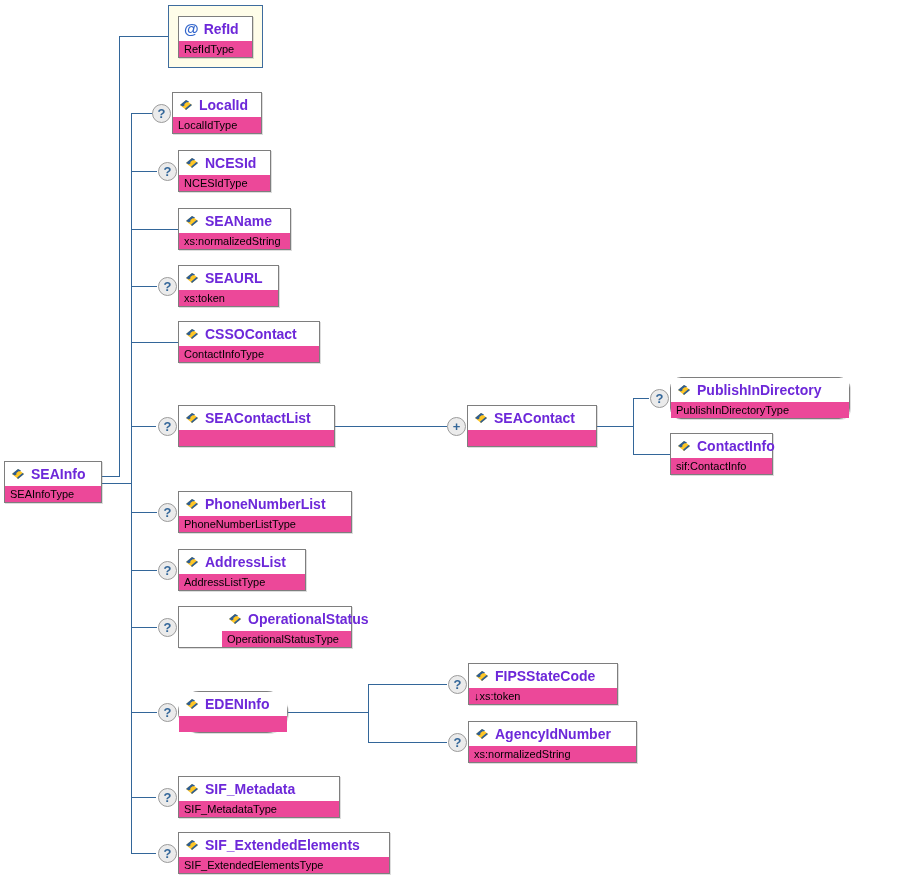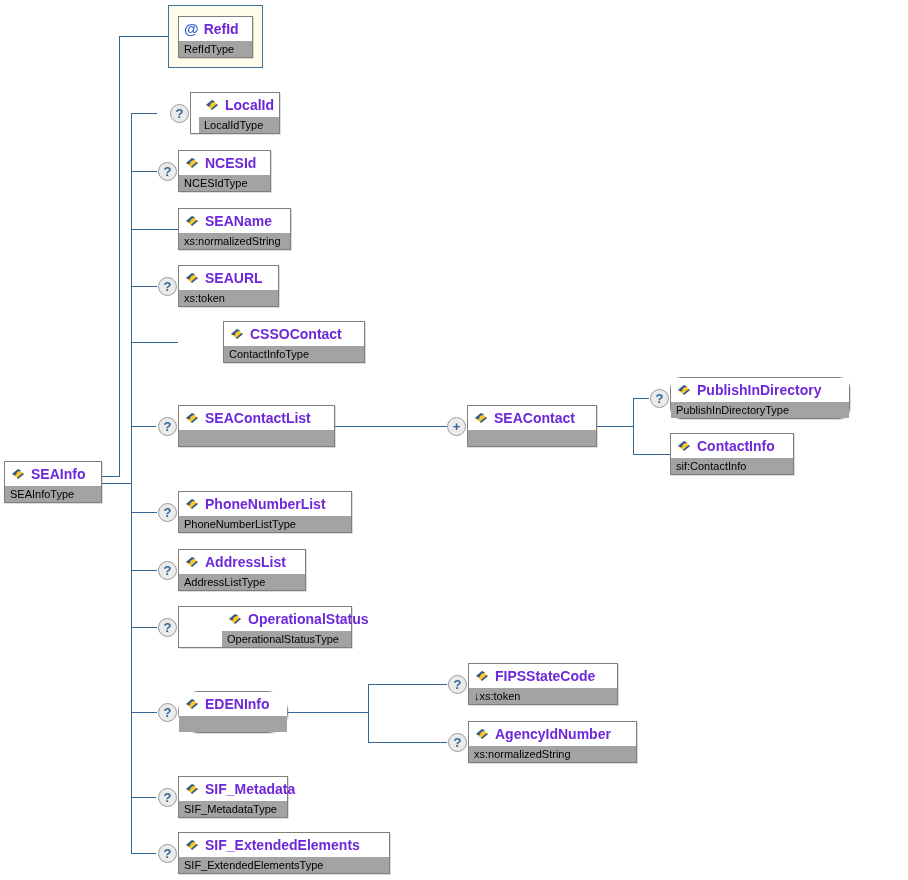--- a/index.html
+++ b/index.html
@@ -12,21 +12,21 @@
   .node{
     position:absolute;background:#ffffff;border:1px solid #7e7e7e;
     box-sizing:border-box;box-shadow:1px 1px 0 rgba(120,120,120,.25);
   }
   .row{
     display:flex;align-items:center;height:24px;padding:0 8px 0 5px;gap:5px;
     white-space:nowrap;background:#ffffff;
   }
   .lbl{font-weight:bold;font-size:14px;color:#6d28d9;}
   .typ{
-    background:#a3a3a3;color:#000;font-size:11px;line-height:14px;
+    background:#ec4899;color:#000;font-size:11px;line-height:14px;
     min-height:14px;padding:1px 5px;white-space:nowrap;
   }
   .occ{
     position:absolute;left:-21px;top:11px;width:19px;height:19px;
     box-sizing:border-box;border:1px solid #9b9b9b;border-radius:50%;
     background:#ebebeb;color:#336699;font-weight:bold;font-size:13px;
     line-height:17px;text-align:center;
   }
   .attr-wrap{
     position:absolute;box-sizing:border-box;background:#fffde9;
@@ -91,21 +91,21 @@
       <div class="node" style="width: 75px;">
     <div class="row">
 
       <span class="at">@</span>
       <span class="lbl">RefId</span>
     </div>
     <div class="typ">RefIdType</div>
 
   </div>
     </div>
-    <div class="node" style="left: 190px; top: 92px; width: 90px; padding-left: 8px;">
+    <div class="node" style="left: 172px; top: 92px; width: 90px;">
     <div class="row">
       <span class="el-icon">
         <svg width="16" height="12" viewBox="0 0 16 12">
           <polygon points="2,6 8,1 14,6 8,11" fill="#ffc726"></polygon>
           <polygon points="2,6 8,1 11,2.5 5,7.5" fill="#2b5c96"></polygon>
           <polygon points="8,11 14,6 12.5,5 7,9.8" fill="#2b5c96"></polygon>
           <polygon points="6,5.2 9,3 11,4.5 8,6.8" fill="#ffc726"></polygon>
         </svg>
       </span>
 
@@ -155,21 +155,21 @@
           <polygon points="8,11 14,6 12.5,5 7,9.8" fill="#2b5c96"></polygon>
           <polygon points="6,5.2 9,3 11,4.5 8,6.8" fill="#ffc726"></polygon>
         </svg>
       </span>
 
       <span class="lbl">SEAURL</span>
     </div>
     <div class="typ">xs:token</div>
     <span class="occ">?</span>
   </div>
-    <div class="node" style="left: 178px; top: 321px; width: 142px; margin-left: 45px;">
+    <div class="node" style="left: 178px; top: 321px; width: 142px;">
     <div class="row">
       <span class="el-icon">
         <svg width="16" height="12" viewBox="0 0 16 12">
           <polygon points="2,6 8,1 14,6 8,11" fill="#ffc726"></polygon>
           <polygon points="2,6 8,1 11,2.5 5,7.5" fill="#2b5c96"></polygon>
           <polygon points="8,11 14,6 12.5,5 7,9.8" fill="#2b5c96"></polygon>
           <polygon points="6,5.2 9,3 11,4.5 8,6.8" fill="#ffc726"></polygon>
         </svg>
       </span>
 
@@ -219,21 +219,21 @@
           <polygon points="8,11 14,6 12.5,5 7,9.8" fill="#2b5c96"></polygon>
           <polygon points="6,5.2 9,3 11,4.5 8,6.8" fill="#ffc726"></polygon>
         </svg>
       </span>
 
       <span class="lbl">PublishInDirectory</span>
     </div>
     <div class="typ">PublishInDirectoryType</div>
     <span class="occ">?</span>
   </div>
-    <div class="node" style="left: 670px; top: 433px; width: 124px;">
+    <div class="node" style="left: 670px; top: 433px; width: 103px;">
     <div class="row">
       <span class="el-icon">
         <svg width="16" height="12" viewBox="0 0 16 12">
           <polygon points="2,6 8,1 14,6 8,11" fill="#ffc726"></polygon>
           <polygon points="2,6 8,1 11,2.5 5,7.5" fill="#2b5c96"></polygon>
           <polygon points="8,11 14,6 12.5,5 7,9.8" fill="#2b5c96"></polygon>
           <polygon points="6,5.2 9,3 11,4.5 8,6.8" fill="#ffc726"></polygon>
         </svg>
       </span>
 
@@ -331,21 +331,21 @@
           <polygon points="8,11 14,6 12.5,5 7,9.8" fill="#2b5c96"></polygon>
           <polygon points="6,5.2 9,3 11,4.5 8,6.8" fill="#ffc726"></polygon>
         </svg>
       </span>
 
       <span class="lbl">AgencyIdNumber</span>
     </div>
     <div class="typ">xs:normalizedString</div>
     <span class="occ">?</span>
   </div>
-    <div class="node" style="left: 178px; top: 776px; width: 110px;">
+    <div class="node" style="left: 178px; top: 776px; width: 162px;">
     <div class="row">
       <span class="el-icon">
         <svg width="16" height="12" viewBox="0 0 16 12">
           <polygon points="2,6 8,1 14,6 8,11" fill="#ffc726"></polygon>
           <polygon points="2,6 8,1 11,2.5 5,7.5" fill="#2b5c96"></polygon>
           <polygon points="8,11 14,6 12.5,5 7,9.8" fill="#2b5c96"></polygon>
           <polygon points="6,5.2 9,3 11,4.5 8,6.8" fill="#ffc726"></polygon>
         </svg>
       </span>
 

